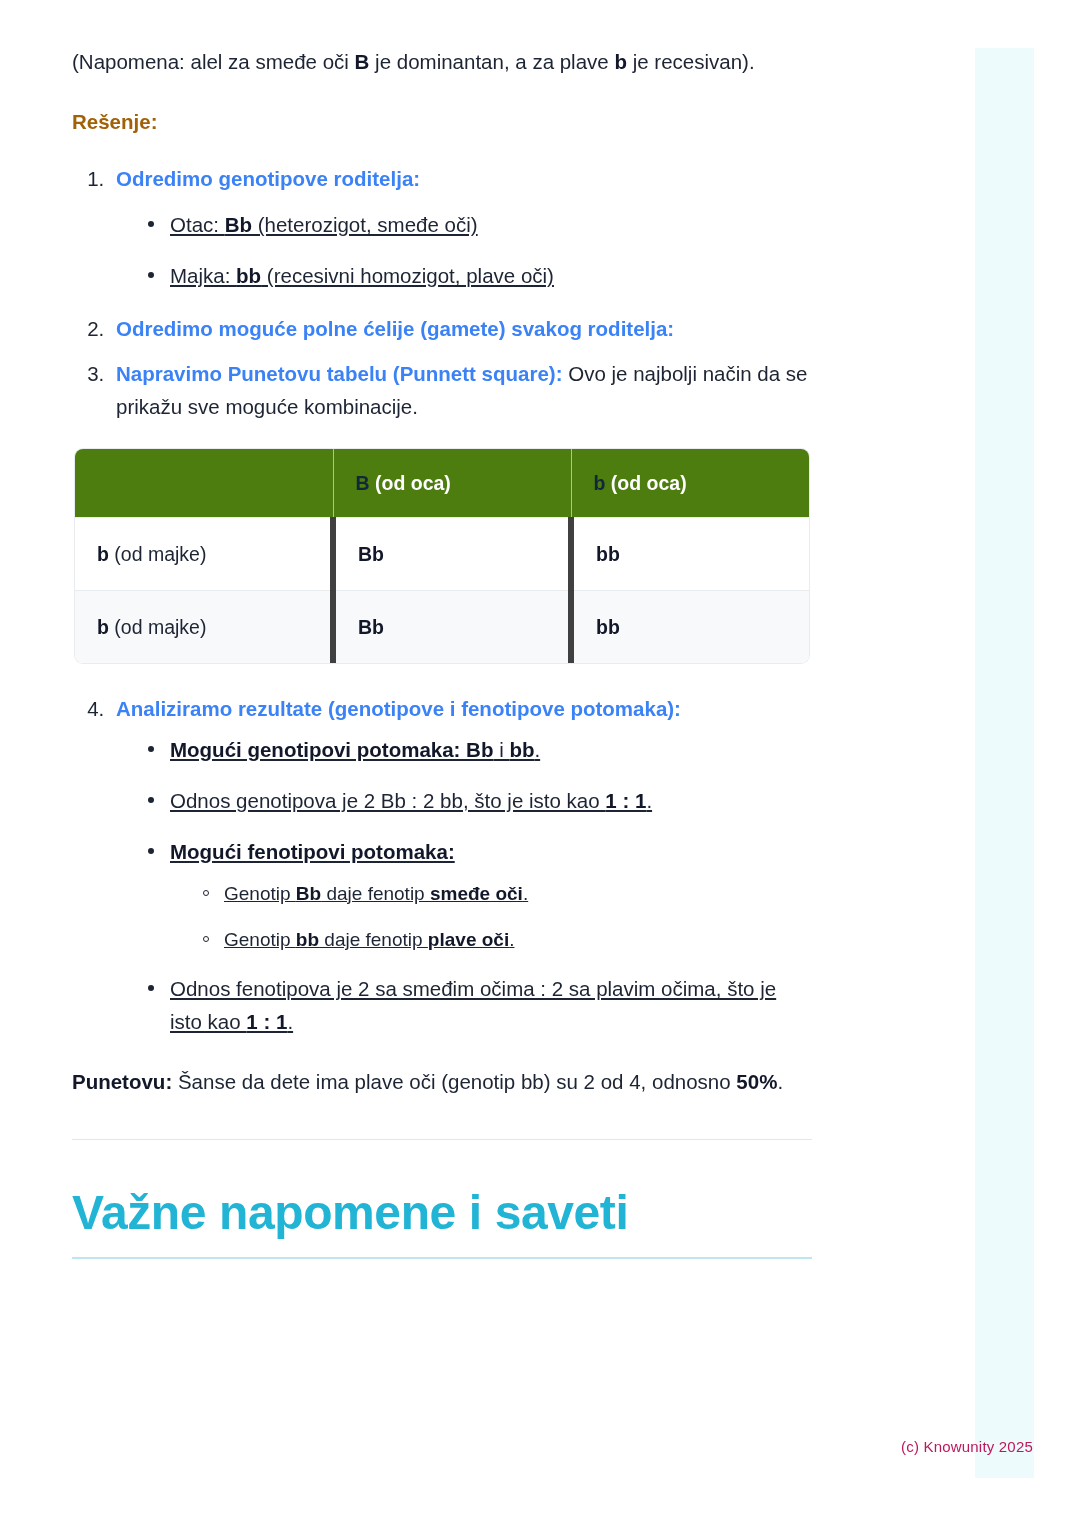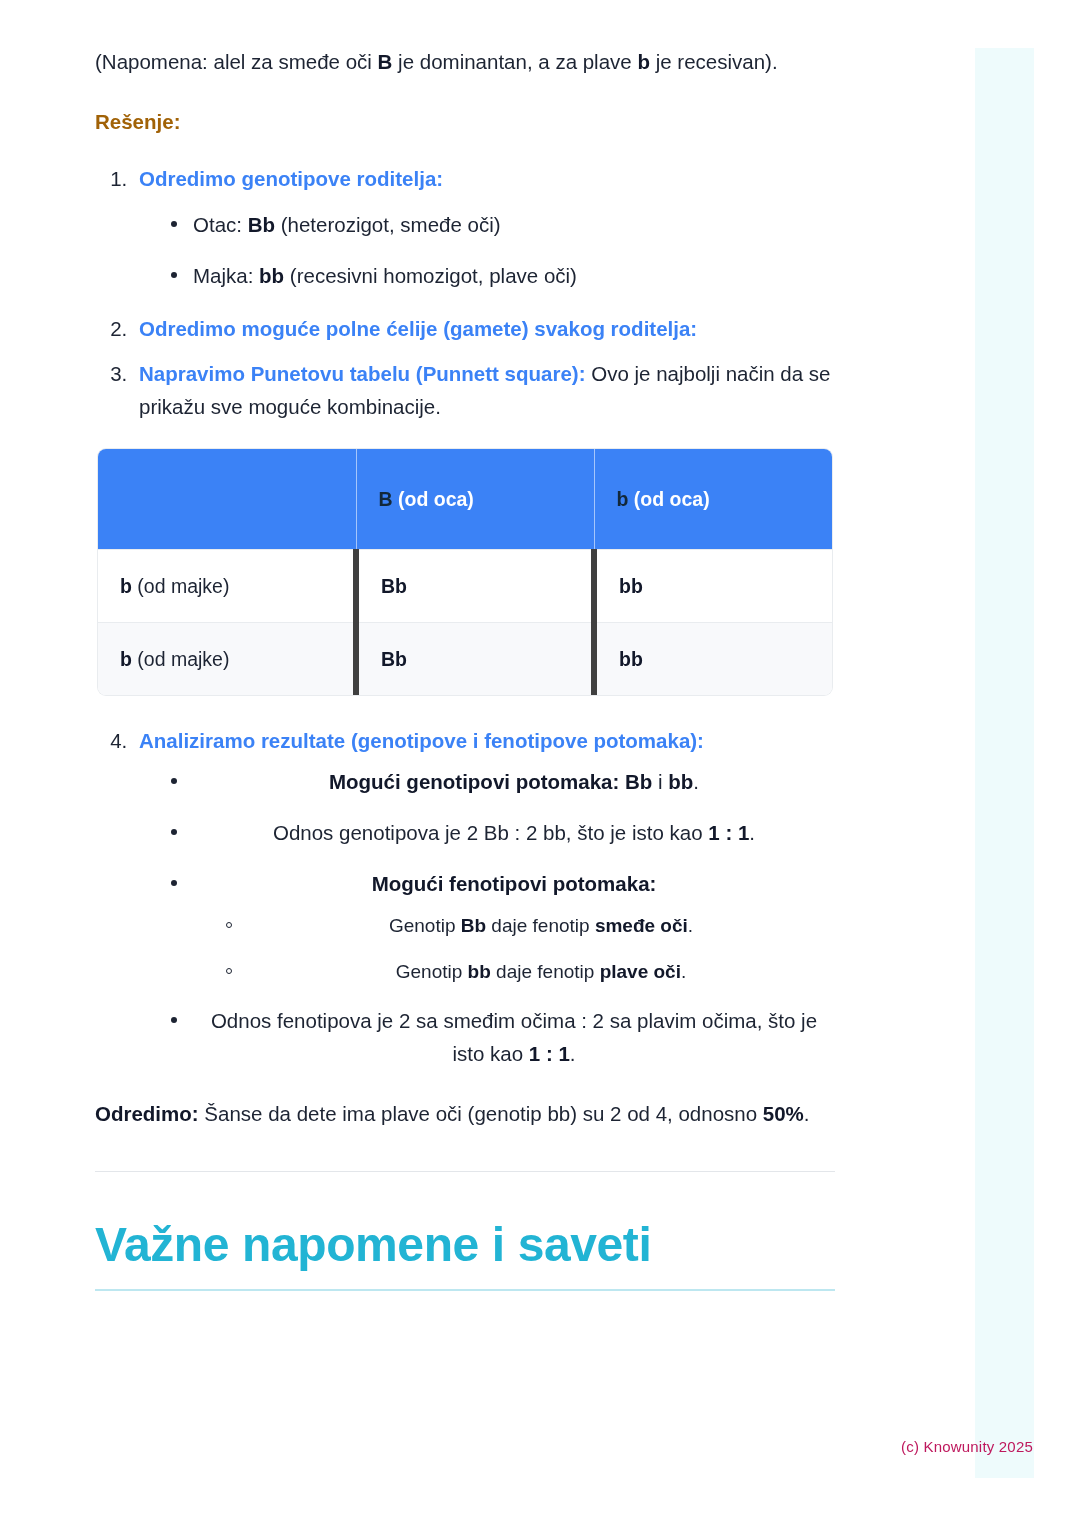--- a/index.html
+++ b/index.html
@@ -36,21 +36,21 @@
     left: 975px;
     top: 48px;
     width: 3px;
     height: 1430px;
     background: #a8e2ec;
   }
 
   
   .content {
     position: absolute;
-    left: 95px;
+    left: 72px;
     top: 45px;
     width: 740px;
   }
 
   p.para {
     margin: 0 0 26px 0;
     font-size: 20.5px;
     line-height: 1.65;
     color: #1d2433;
     text-align: justify;
@@ -92,20 +92,21 @@
     padding: 0 0 0 30px;
     list-style: none;
   }
   ul.bullets > li {
     position: relative;
     margin: 0 0 18px 0;
     padding-left: 24px;
     font-size: 20.5px;
     line-height: 1.6;
     color: #1d2433;
+    text-decoration: underline;
   }
   ul.bullets > li:last-child { margin-bottom: 0; }
   ul.bullets > li::before {
     content: "";
     position: absolute;
     left: 2px;
     top: 12px;
     width: 6px;
     height: 6px;
     border-radius: 50%;
@@ -159,23 +160,23 @@
     vertical-align: middle;
     padding: 0 22px;
     height: 72px;
     font-size: 19.5px;
     font-weight: 400;
     border-right: 6px solid #404040;
     color: #1d2433;
   }
   table.punnett th:last-child, table.punnett td:last-child { border-right: none; }
   table.punnett thead th {
-    background: #3b82f6;
+    background: #4d7c0f;
     color: #ffffff;
-    height: 100px;
+    height: 68px;
     font-weight: 700;
     border-right: 1px solid rgba(255,255,255,0.55);
   }
   table.punnett thead th:last-child { border-right: none; }
   table.punnett thead th b { color: #12283a; }
   table.punnett tbody tr { border-top: 1px solid #e9ecef; }
   table.punnett tbody tr:nth-child(odd) { background: #ffffff; }
   table.punnett tbody tr:nth-child(even) { background: #f8f9fb; }
   table.punnett col.c1 { width: 258px; }
   table.punnett col.c2 { width: 238px; }
@@ -269,36 +270,36 @@
             <td><b>Bb</b></td>
             <td><b>bb</b></td>
           </tr>
         </tbody>
       </table>
     </div>
 
     <ol class="steps" start="4">
       <li>
         <span class="li-head">Analiziramo rezultate (genotipove i fenotipove potomaka):</span>
-        <ul class="bullets" style="margin-top:8px;text-align:center;">
+        <ul class="bullets" style="margin-top:8px;">
           <li><b>Mogući genotipovi potomaka: Bb</b><span> i </span><b>bb</b><span>.</span></li>
           <li><span>Odnos genotipova je 2 Bb : 2 bb, što je isto kao </span><b>1 : 1</b><span>.</span></li>
           <li>
             <b>Mogući fenotipovi potomaka:</b>
             <ul class="subbullets">
               <li><span>Genotip </span><b>Bb</b><span> daje fenotip </span><b>smeđe oči</b><span>.</span></li>
               <li><span>Genotip </span><b>bb</b><span> daje fenotip </span><b>plave oči</b><span>.</span></li>
             </ul>
           </li>
           <li><span>Odnos fenotipova je 2 sa smeđim očima : 2 sa plavim očima, što je isto kao </span><b>1 : 1</b><span>.</span></li>
         </ul>
       </li>
     </ol>
 
-    <p class="para nojust" style="margin-top:26px;"><b>Odredimo:</b><span> Šanse da dete ima plave oči (genotip bb) su 2 od 4, odnosno </span><b>50%</b><span>.</span></p>
+    <p class="para nojust" style="margin-top:26px;"><b>Punetovu:</b><span> Šanse da dete ima plave oči (genotip bb) su 2 od 4, odnosno </span><b>50%</b><span>.</span></p>
 
     <hr class="divider-grey">
 
     <h2 class="section-title">Važne napomene i saveti</h2>
 
     <hr class="divider-cyan">
 
   </div>
 
   <div class="footer">(c) Knowunity 2025</div>

